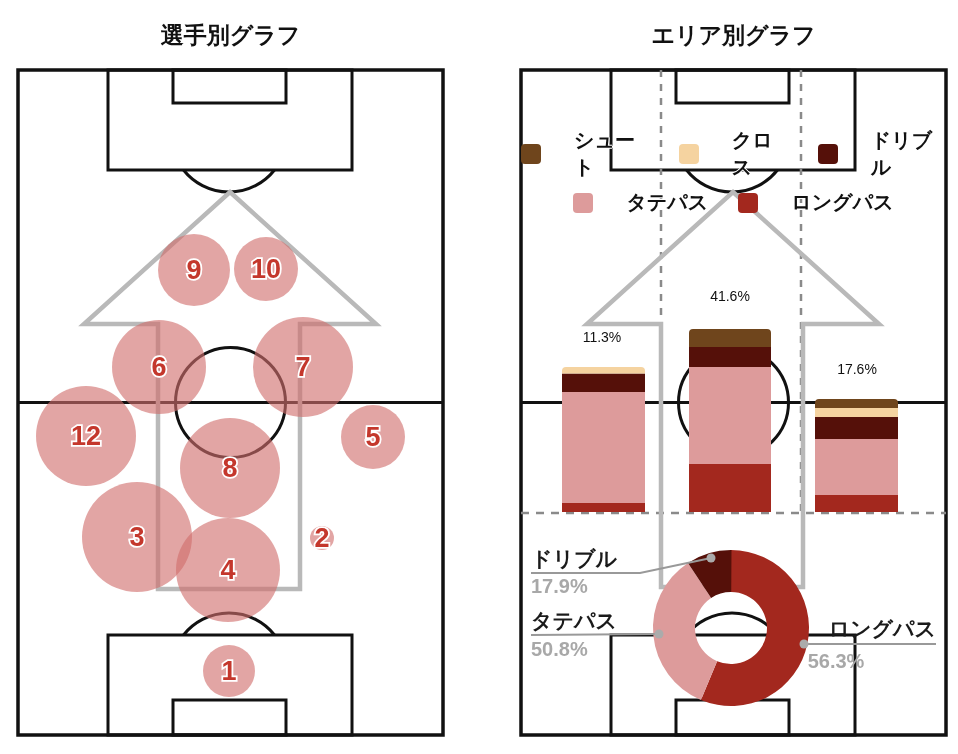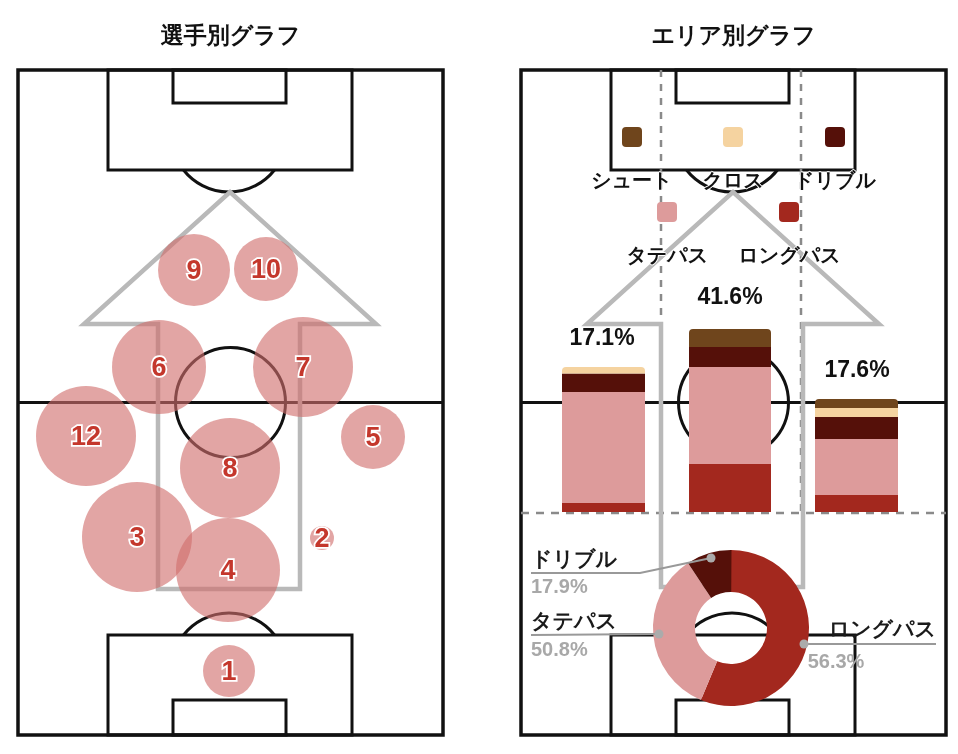--- a/index.html
+++ b/index.html
@@ -5,24 +5,24 @@
   html,body{margin:0;padding:0;background:#fff;}
   .canvas{position:relative;width:958px;height:754px;background:#ffffff;overflow:hidden;
           font-family:"Liberation Sans","DejaVu Sans",sans-serif;}
   #scene{position:absolute;left:0;top:0;}
   .title{position:absolute;top:20px;width:425px;text-align:center;font-size:23px;font-weight:700;color:#111;}
   #title-left{left:18px;}
   #title-right{left:521px;}
   .legend{position:absolute;left:521px;top:127px;width:425px;display:flex;flex-direction:column;
           gap:8px;align-items:center;z-index:3;}
   .legend-row{display:flex;gap:30px;justify-content:center;align-items:center;}
-  .legend-item{display:flex;align-items:center;gap:20px;font-size:20px;font-weight:700;color:#111;
-               text-shadow:-1px 0 #fff,1px 0 #fff,0 -1px #fff,0 1px #fff;flex-direction:column;}
+  .legend-item{display:flex;align-items:center;gap:33px;font-size:20px;font-weight:700;color:#111;
+               text-shadow:-1px 0 #fff,1px 0 #fff,0 -1px #fff,0 1px #fff;}
   .swatch{width:20px;height:20px;border-radius:4px;display:inline-block;flex:0 0 auto;}
-  .bar-pct{position:absolute;transform:translate(-50%,-50%);font-size:23px;font-weight:700;color:#111;
+  .bar-pct{position:absolute;transform:translate(-50%,-50%);font-size:14px;font-weight:400;color:#111;
            white-space:nowrap;z-index:3;text-shadow:-1px 0 #fff,1px 0 #fff,0 -1px #fff,0 1px #fff;}
   .donut-name{position:absolute;font-size:21px;font-weight:700;color:#1a1a1a;white-space:nowrap;z-index:3;}
   .donut-val{position:absolute;font-size:20px;font-weight:700;color:#a8a8a8;white-space:nowrap;z-index:3;}
   #donut-name-dribble{left:531px;top:545px;}
   #donut-val-dribble{left:531px;top:575px;}
   #donut-name-tate{left:531px;top:607px;}
   #donut-val-tate{left:531px;top:638px;}
   #donut-name-long{left:736px;top:615px;width:200px;text-align:right;}
   #donut-val-long{left:736px;top:630px;width:200px;text-align:center;margin-top:20px;}
 </style>
@@ -143,21 +143,21 @@
           <span class="swatch" style="background: rgb(221, 155, 155);"></span>
           <span>タテパス</span>
         </div>
         <div class="legend-item">
           <span class="swatch" style="background: rgb(163, 40, 30);"></span>
           <span>ロングパス</span>
         </div>
       </div>
     </div>
 
-  <div class="bar-pct" id="pct-bar-0" style="left: 602px; top: 337px;">17.1%</div>
+  <div class="bar-pct" id="pct-bar-0" style="left: 602px; top: 337px;">11.3%</div>
   <div class="bar-pct" id="pct-bar-1" style="left: 730px; top: 296px;">41.6%</div>
   <div class="bar-pct" id="pct-bar-2" style="left: 857px; top: 369px;">17.6%</div>
 
   <div class="donut-name" id="donut-name-dribble">ドリブル</div>
   <div class="donut-val" id="donut-val-dribble">17.9%</div>
   <div class="donut-name" id="donut-name-tate">タテパス</div>
   <div class="donut-val" id="donut-val-tate">50.8%</div>
   <div class="donut-name" id="donut-name-long">ロングパス</div>
   <div class="donut-val" id="donut-val-long">56.3%</div>
 </div>

